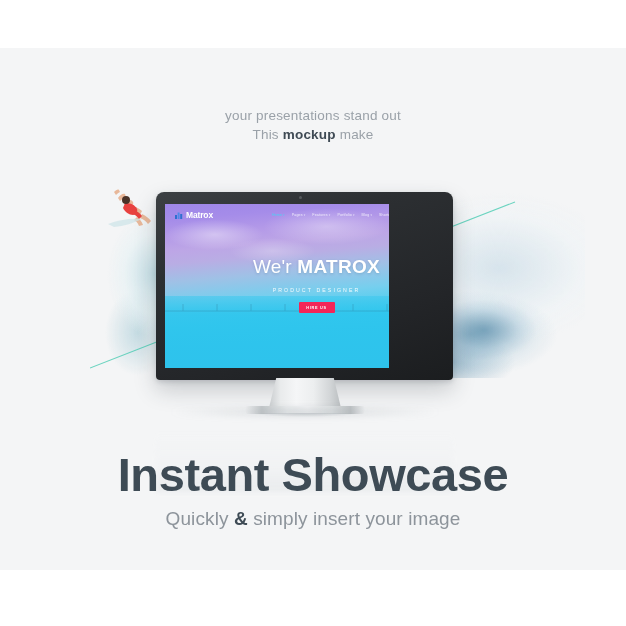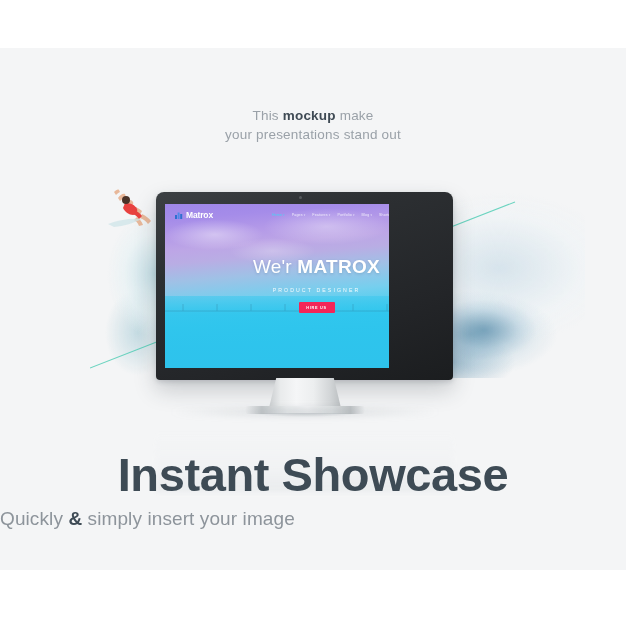--- a/index.html
+++ b/index.html
@@ -191,42 +191,42 @@
     filter:blur(3px);
   }
 
   
   .headline{
     position:absolute; left:0; top:448px; width:626px; text-align:center;
     font-size:47px; line-height:54px; color:#3e4b55;
     font-weight:600; letter-spacing:-.4px;
   }
   .subhead{
-    position:absolute; left:0; top:508px; width:626px; 
+    position:absolute; left:0; top:508px; width:626px; text-align:center;
     font-size:19px; color:#8d949b; font-weight:300; letter-spacing:.1px;
   }
   .subhead b{ color:#3e4b55; font-weight:700; }
 
   
   .footer{
     position:absolute; left:0; top:590px; width:626px;
     text-align:center; font-size:10.5px; color:#a4aab0; font-weight:300;
   }
   .footer b{ color:#3f4a54; font-weight:700; }
 </style>
 </head>
 <body>
 
 <div id="stage">
 
   <div class="panel"></div>
 
   <div class="caption">
+    <div>your presentations  stand out</div>
     <div><span>This </span><b>mockup</b><span> make</span></div>
-    <div>your presentations  stand out</div>
   </div>
 
   <div class="wave-left"></div>
   <div class="wave-right"></div>
   <div class="wave-right-2"></div>
 
   <svg class="surfer" viewBox="0 0 62 60">
     <g fill="#e8b89a">
       <path d="M30 14 c3,-1 6,0 7,2 c1,2 -1,4 -3,4 c-3,1 -5,-1 -5,-3 z"></path>
       <path d="M33 19 c5,1 10,3 13,6 l-2,4 c-4,-3 -9,-5 -13,-5 z"></path>

